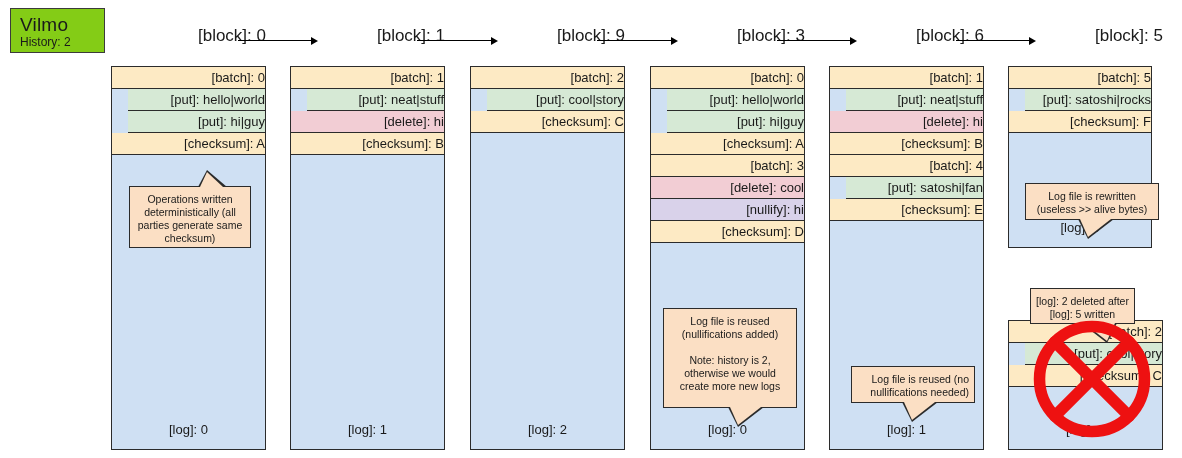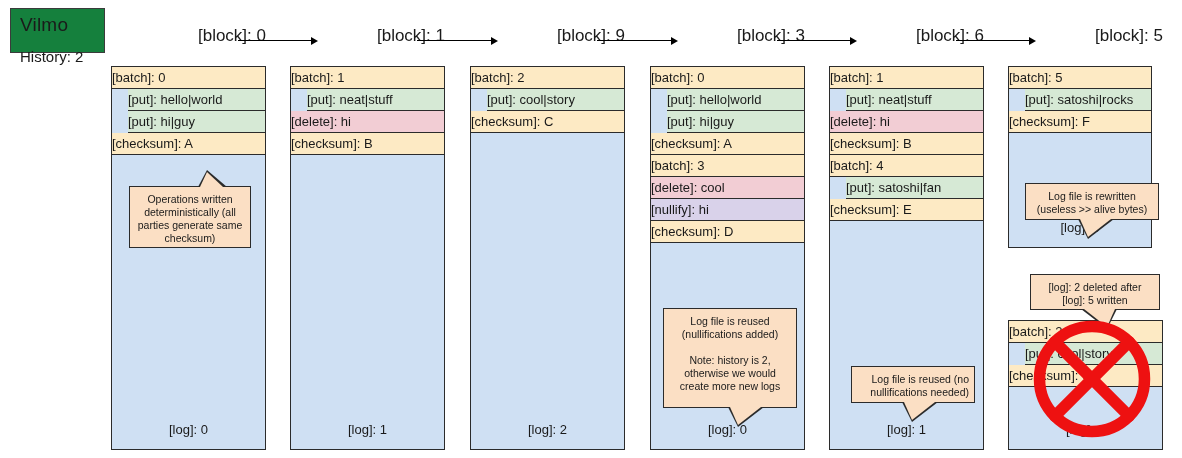--- a/index.html
+++ b/index.html
@@ -14,34 +14,34 @@
     font-family: "Liberation Sans", sans-serif;
     color: #1a1a1a;
     overflow: hidden;
   }
 
   
   #title-card {
     position: absolute;
     left: 10px; top: 8px;
     width: 95px; height: 45px;
-    background: #15803d;
+    background: #84cc16;
     border: 1px solid #3b3b3b;
     box-sizing: border-box;
     padding: 5px 0 0 9px;
   }
   #title-card .app-title {
     font-size: 19px;
     line-height: 21px;
     letter-spacing: .2px;
   }
   #title-card .app-sub {
-    font-size: 15px;
+    font-size: 12px;
     line-height: 13px;
-    margin-top: 15px;
+    margin-top: 1px;
   }
 
   
   .block-header {
     position: absolute;
     top: 24px;
     height: 24px;
     line-height: 24px;
     font-size: 17px;
     text-align: right;
@@ -76,21 +76,21 @@
     background: #cfe0f3;
   }
   .rows {
     position: absolute;
     left: 0; top: 0; right: 0;
   }
   .row {
     height: 22px;
     line-height: 21px;
     font-size: 13px;
-    text-align: left;
+    text-align: right;
     border-bottom: 1px solid #2b2b2b;
     box-sizing: border-box;
     white-space: nowrap;
     overflow: hidden;
   }
   .row.kind-batch,
   .row.kind-checksum { background: #fdeac4; }
   .row.kind-put      { background: #d6e9d5; margin-left: 16px; }
   .row.kind-delete   { background: #f2cdd4; }
   .row.kind-nullify  { background: #d9d2ea; }
@@ -293,20 +293,20 @@
 
 <div id="deleted-layer">
     <div class="logbox" style="left: 1008px; top: 320px; width: 155px; height: 130px;">
       <div class="rows">
         <div class="row kind-batch">[batch]: 2</div>
         <div class="row kind-put">[put]: cool|story</div>
         <div class="row kind-checksum">[checksum]: C</div>
       </div>
       <div class="log-label">[log]: 2</div>
     </div>
-    <div class="callout" style="left: 1030px; top: 274px; width: 130px; height: 36px;">[log]: 2 deleted after
+    <div class="callout" style="left: 1030px; top: 288px; width: 105px; height: 36px;">[log]: 2 deleted after
 [log]: 5 written<span class="tail tail-downleft" style="left: 50px;"></span></div>
     <div id="deleted-marker" style="left: 1028px; top: 315px;"><svg width="128" height="128" viewBox="0 0 100 100" aria-hidden="true">
         <circle cx="50" cy="50" r="41" fill="none" stroke="#ee1111" stroke-width="9"></circle>
         <line x1="21" y1="21" x2="79" y2="79" stroke="#ee1111" stroke-width="9" stroke-linecap="round"></line>
         <line x1="79" y1="21" x2="21" y2="79" stroke="#ee1111" stroke-width="9" stroke-linecap="round"></line>
       </svg></div>
   </div>
 
 </body></html>

